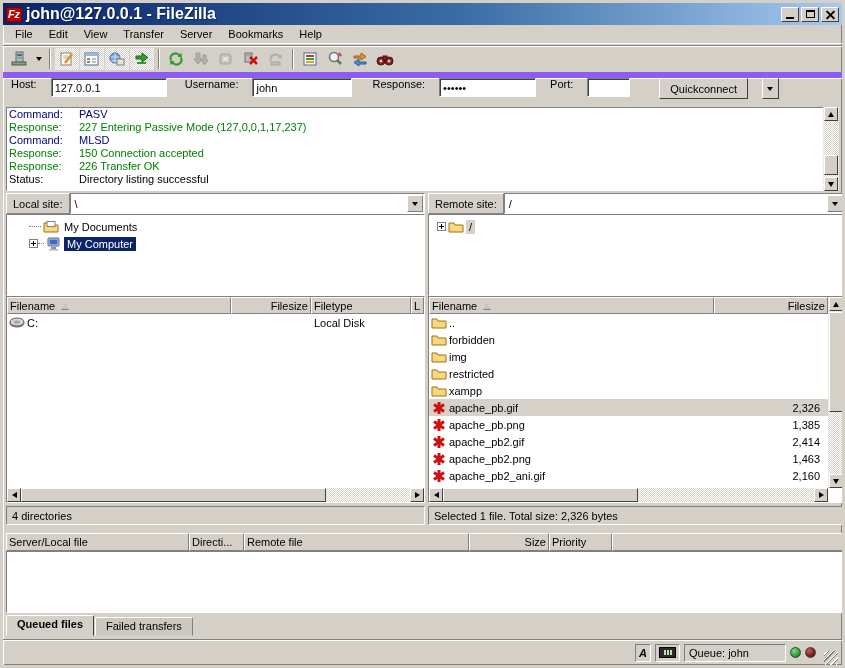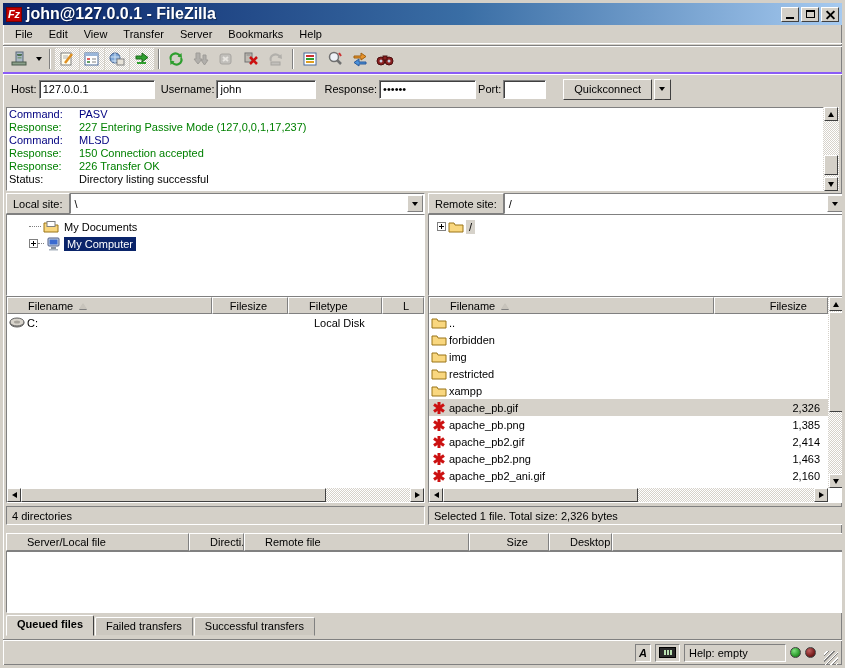--- a/index.html
+++ b/index.html
@@ -54,22 +54,22 @@
   .tbtn.pressed { width:24px; height:22px; }
   .tbtn.disabled svg { filter:grayscale(1); opacity:.45; }
   .tb-sep { width:2px; height:20px; margin:0 3px;
             border-left:1px solid #808080; border-right:1px solid #ffffff; }
   .drop-arrow { width:0; height:0; border-left:3px solid transparent;
                 border-right:3px solid transparent; border-top:4px solid #000; }
   .tbtn-narrow { width:13px; height:22px; display:flex; align-items:center; justify-content:center; }
 
   
   .quickbar { position:absolute; left:0; top:69px; right:0; height:32px; display:flex;
-              align-items:center; padding-left:8px; gap:2px;
-              border-top:2px solid #8b5cf6; box-shadow:inset 0 1px 0 #ffffff; }
+              align-items:flex-start; padding-left:8px; gap:14px;
+              border-top:6px solid #8b5cf6; box-shadow:inset 0 1px 0 #ffffff; }
   .qc-label { white-space:nowrap; }
   .qc-input { height:19px; font-family:"Liberation Sans","DejaVu Sans",sans-serif;
               font-size:11px; padding:1px 3px; outline:none; }
   .qc-btn { height:21px; padding:0 10px; font-size:11px;
             font-family:"Liberation Sans","DejaVu Sans",sans-serif; }
   .qc-drop { width:17px; height:21px; display:flex; align-items:center; justify-content:center; }
 
   
   .log { position:absolute; left:3px; top:104px; width:833px; height:84px; overflow:hidden; }
   .log-line { display:flex; line-height:13px; white-space:nowrap; }
@@ -104,21 +104,21 @@
   .expander::before { content:""; position:absolute; left:1px; right:1px; top:3px; height:1px; background:#000; }
   .expander.plus::after { content:""; position:absolute; top:1px; bottom:1px; left:3px; width:1px; background:#000; }
   .tree-text { padding:1px 3px; }
   .tree-text.selected { background:#0a246a; color:#fff; }
   .tree-text.graysel { background:#d6d2ca; }
   .dotline { border-top:1px dotted #808080; height:0; flex:none; }
 
   
   .list-pane { position:absolute; top:293px; height:207px; background:#fff; }
   .list-head { display:flex; height:17px; }
-  .col { display:flex; align-items:center; padding:0 20px; background:#d4d0c8; overflow:hidden;
+  .col { display:flex; align-items:center; padding:0 2px; background:#d4d0c8; overflow:hidden;
          border:1px solid; border-color:#ffffff #808080 #808080 #ffffff; white-space:nowrap; }
   .col .sort { width:0; height:0; margin-left:6px; border-left:4px solid transparent;
                border-right:4px solid transparent; border-bottom:6px solid #c8c4bc;
                filter:drop-shadow(0 1px 0 #808080); }
   .col.right { justify-content:flex-end; }
   .list-body { position:absolute; left:0; right:0; top:17px; bottom:14px; background:#fff; overflow:hidden; }
   .file-row { display:flex; align-items:center; height:17px; white-space:nowrap; }
   .file-row.selected { background:#d6d2ca; }
   .file-icon { width:16px; height:14px; flex:none; margin:0 2px 0 2px; }
   .cell-name { flex:1; overflow:hidden; }
@@ -587,44 +587,43 @@
     <div class="col" style="width:55px">
         <span>Directi...</span>
       </div>
     <div class="col" style="width:225px">
         <span>Remote file</span>
       </div>
     <div class="col right" style="width:80px">
         <span>Size</span>
       </div>
     <div class="col" style="width:63px">
-        <span>Desktop</span>
+        <span>Priority</span>
       </div>
     <div class="col" style="flex:1"></div>
   </div>
   <div class="queue-body sunkenflat"></div>
 
   <div class="tabs">
     <div class="tab active">Queued files</div>
     <div class="tab">Failed transfers</div>
-    <div class="tab">Successful transfers</div>
   </div>
 
   <div class="statusbar">
     <div class="sb-panel sunkenflat">
       <span style="font-weight:bold;font-style:italic">A</span>
     </div>
     <div class="sb-panel sunkenflat">
       <div class="badge">
           <i></i>
           <i></i>
           <i></i>
         </div>
     </div>
     <div class="queue-field sunkenflat">
-      <span>Help: empty</span>
+      <span>Queue: john</span>
     </div>
     <div class="led" style="background:radial-gradient(circle at 35% 30%, #7fe07f, #2e9e2e 60%, #145a14)"></div>
     <div class="led" style="background:radial-gradient(circle at 35% 30%, #c06060, #7a1f1f 60%, #3a0a0a)"></div>
     <div class="grip"></div>
   </div>
 
 </div>
 
 </body></html>

